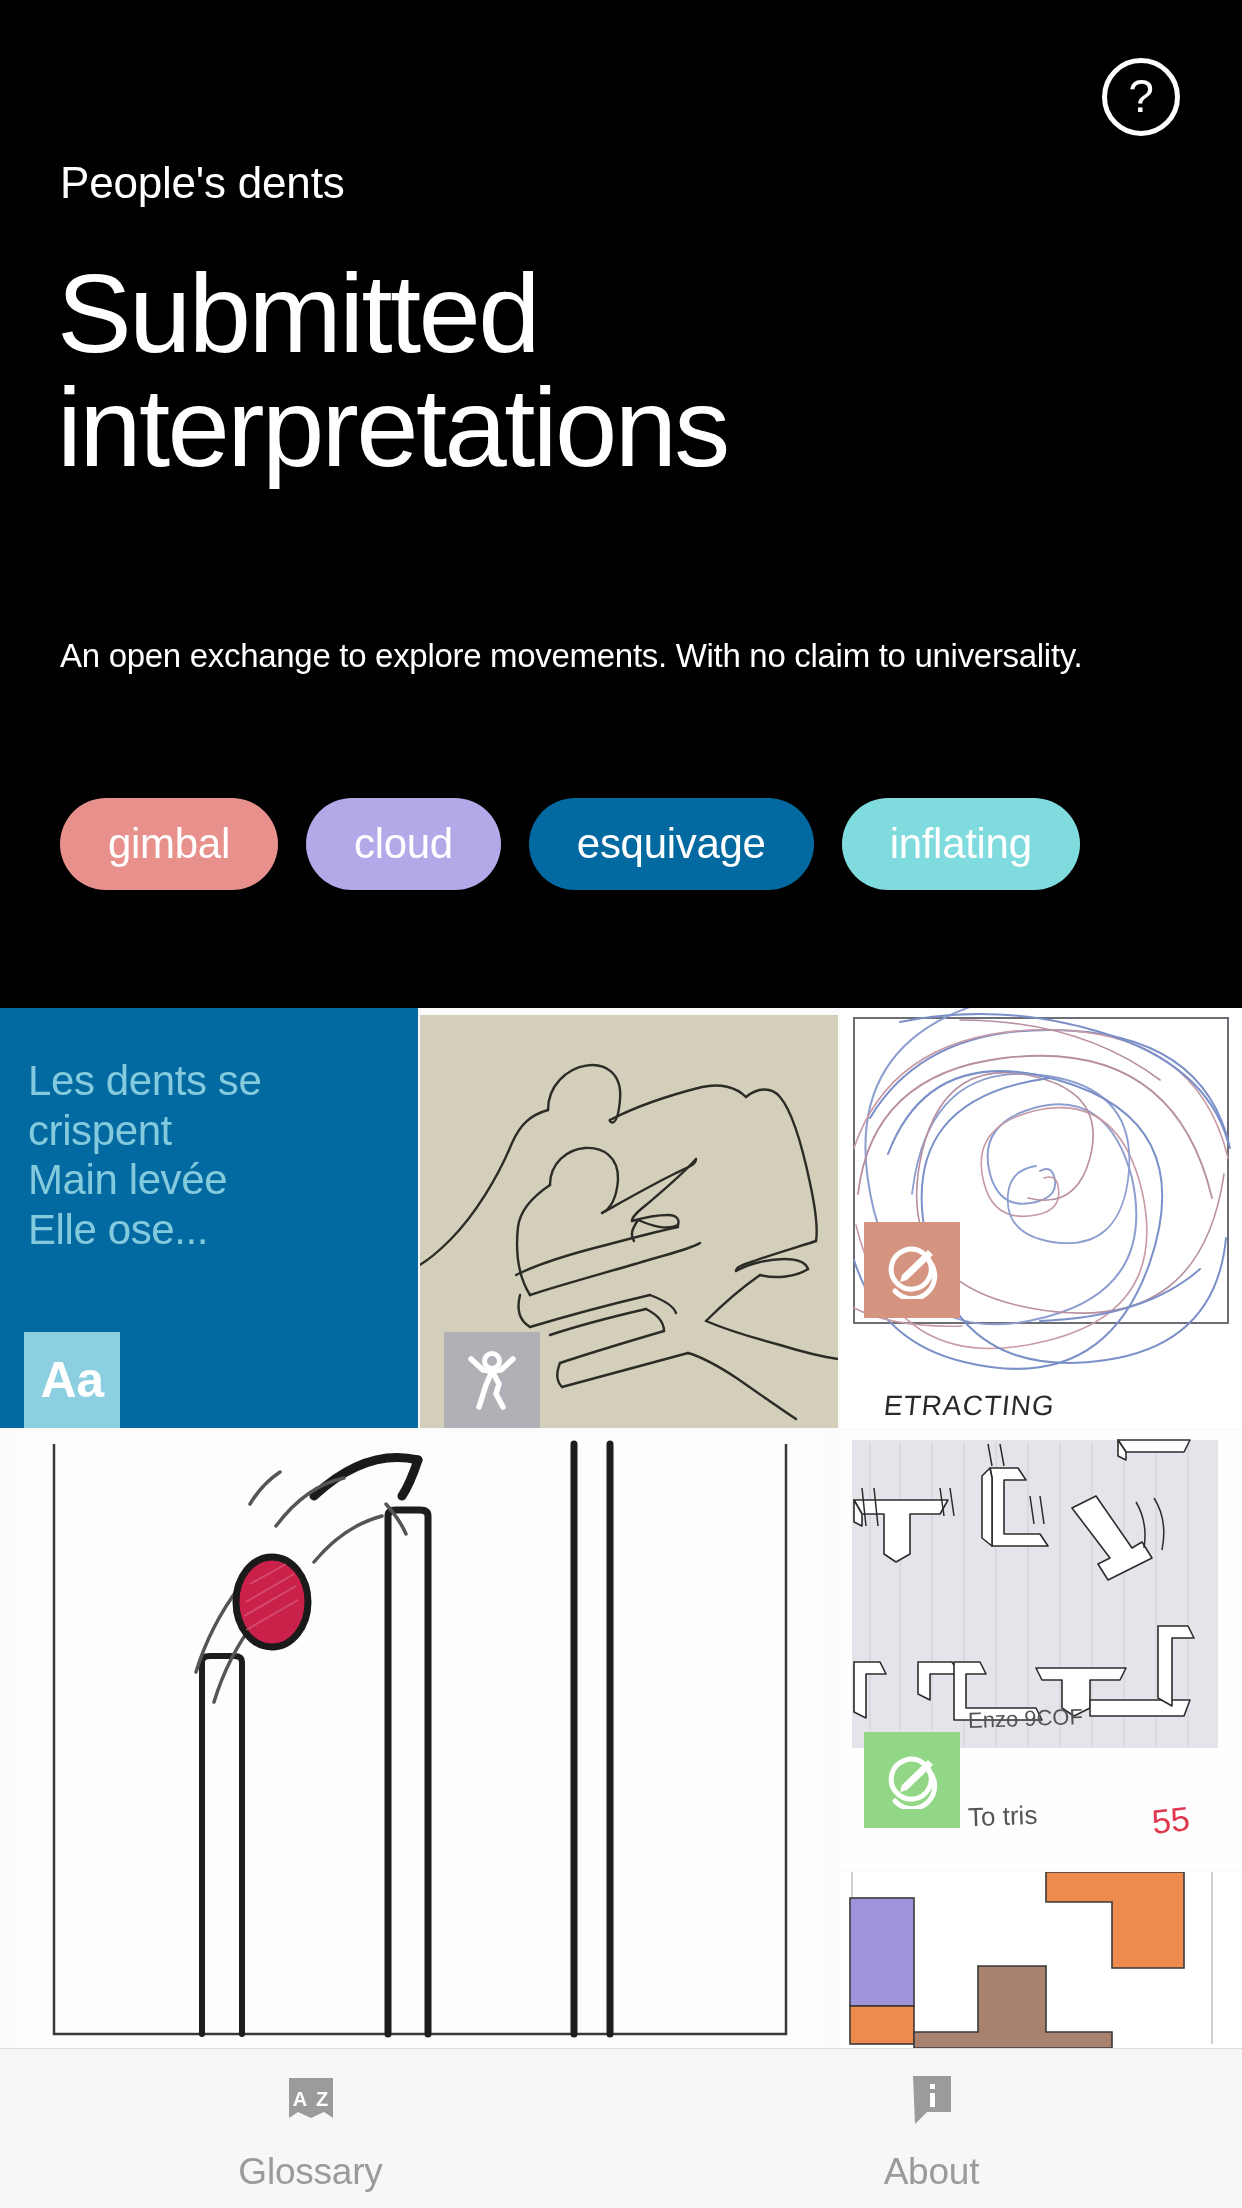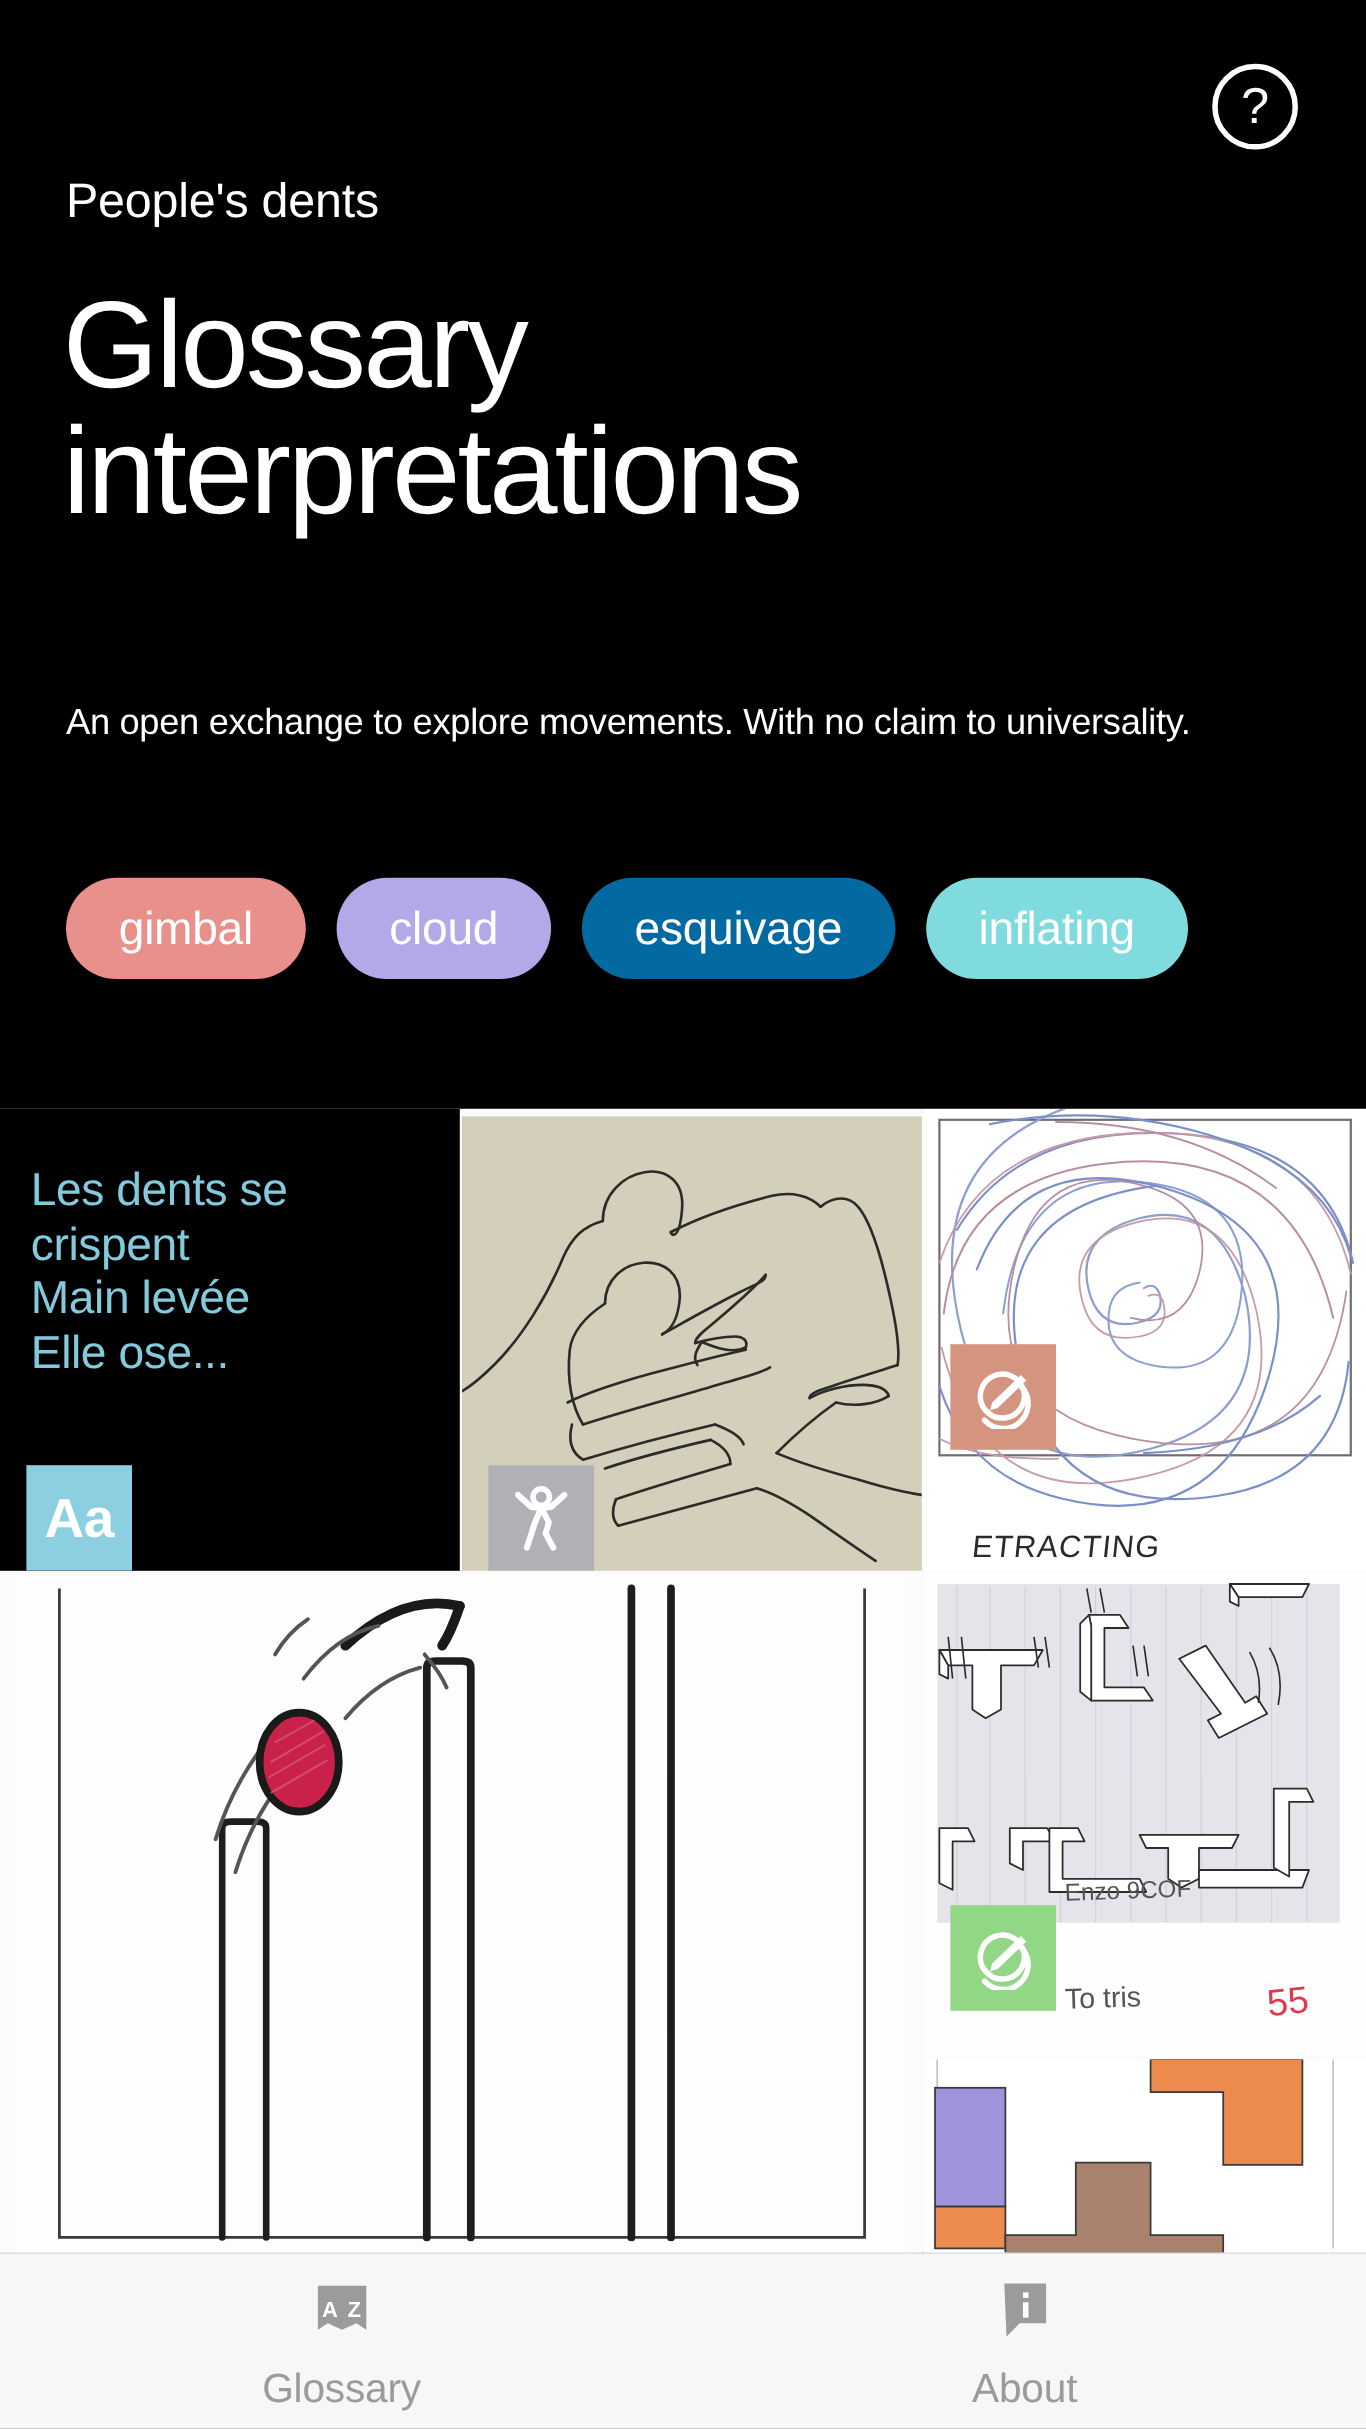--- a/index.html
+++ b/index.html
@@ -88,21 +88,21 @@
   .badge {
     position:absolute;
     width:96px; height:96px;
     display:flex; align-items:center; justify-content:center;
     z-index:6;
     margin-left:24px;
   }
   .badge.aa { font-size:50px; font-weight:700; color:#fff; letter-spacing:-0.5px; }
 
   
-  #cellA { left:0; top:0; width:418px; height:420px; background:#000000; }
+  #cellA { left:0; top:0; width:418px; height:420px; background:#0369a1; }
   #cellA .poem {
     position:absolute; left:28px; top:48px; right:14px;
     color:#84cadd;
     font-size:42px;
     line-height:1.18;
     font-weight:400;
     letter-spacing:-0.4px;
     white-space:pre-line;
   }
   #cellA .badge { left:0; bottom:0; background:#8ccfe0; }
@@ -162,21 +162,21 @@
 <body>
 
 <div class="header">
 
   <div class="help-btn">
     <span>?</span>
   </div>
 
   <div class="eyebrow">People's dents</div>
 
-  <div class="big-title">Glossary interpretations</div>
+  <div class="big-title">Submitted interpretations</div>
 
   <div class="subtitle">An open exchange to explore movements. With no claim to universality.</div>
 
   <div class="pill-row">
     <div class="pill" style="background:#e8908c">gimbal</div>
     <div class="pill" style="background:#b3a8e8">cloud</div>
     <div class="pill" style="background:#0369a1">esquivage</div>
     <div class="pill" style="background:#7fdbdd">inflating</div>
   </div>
 </div>

